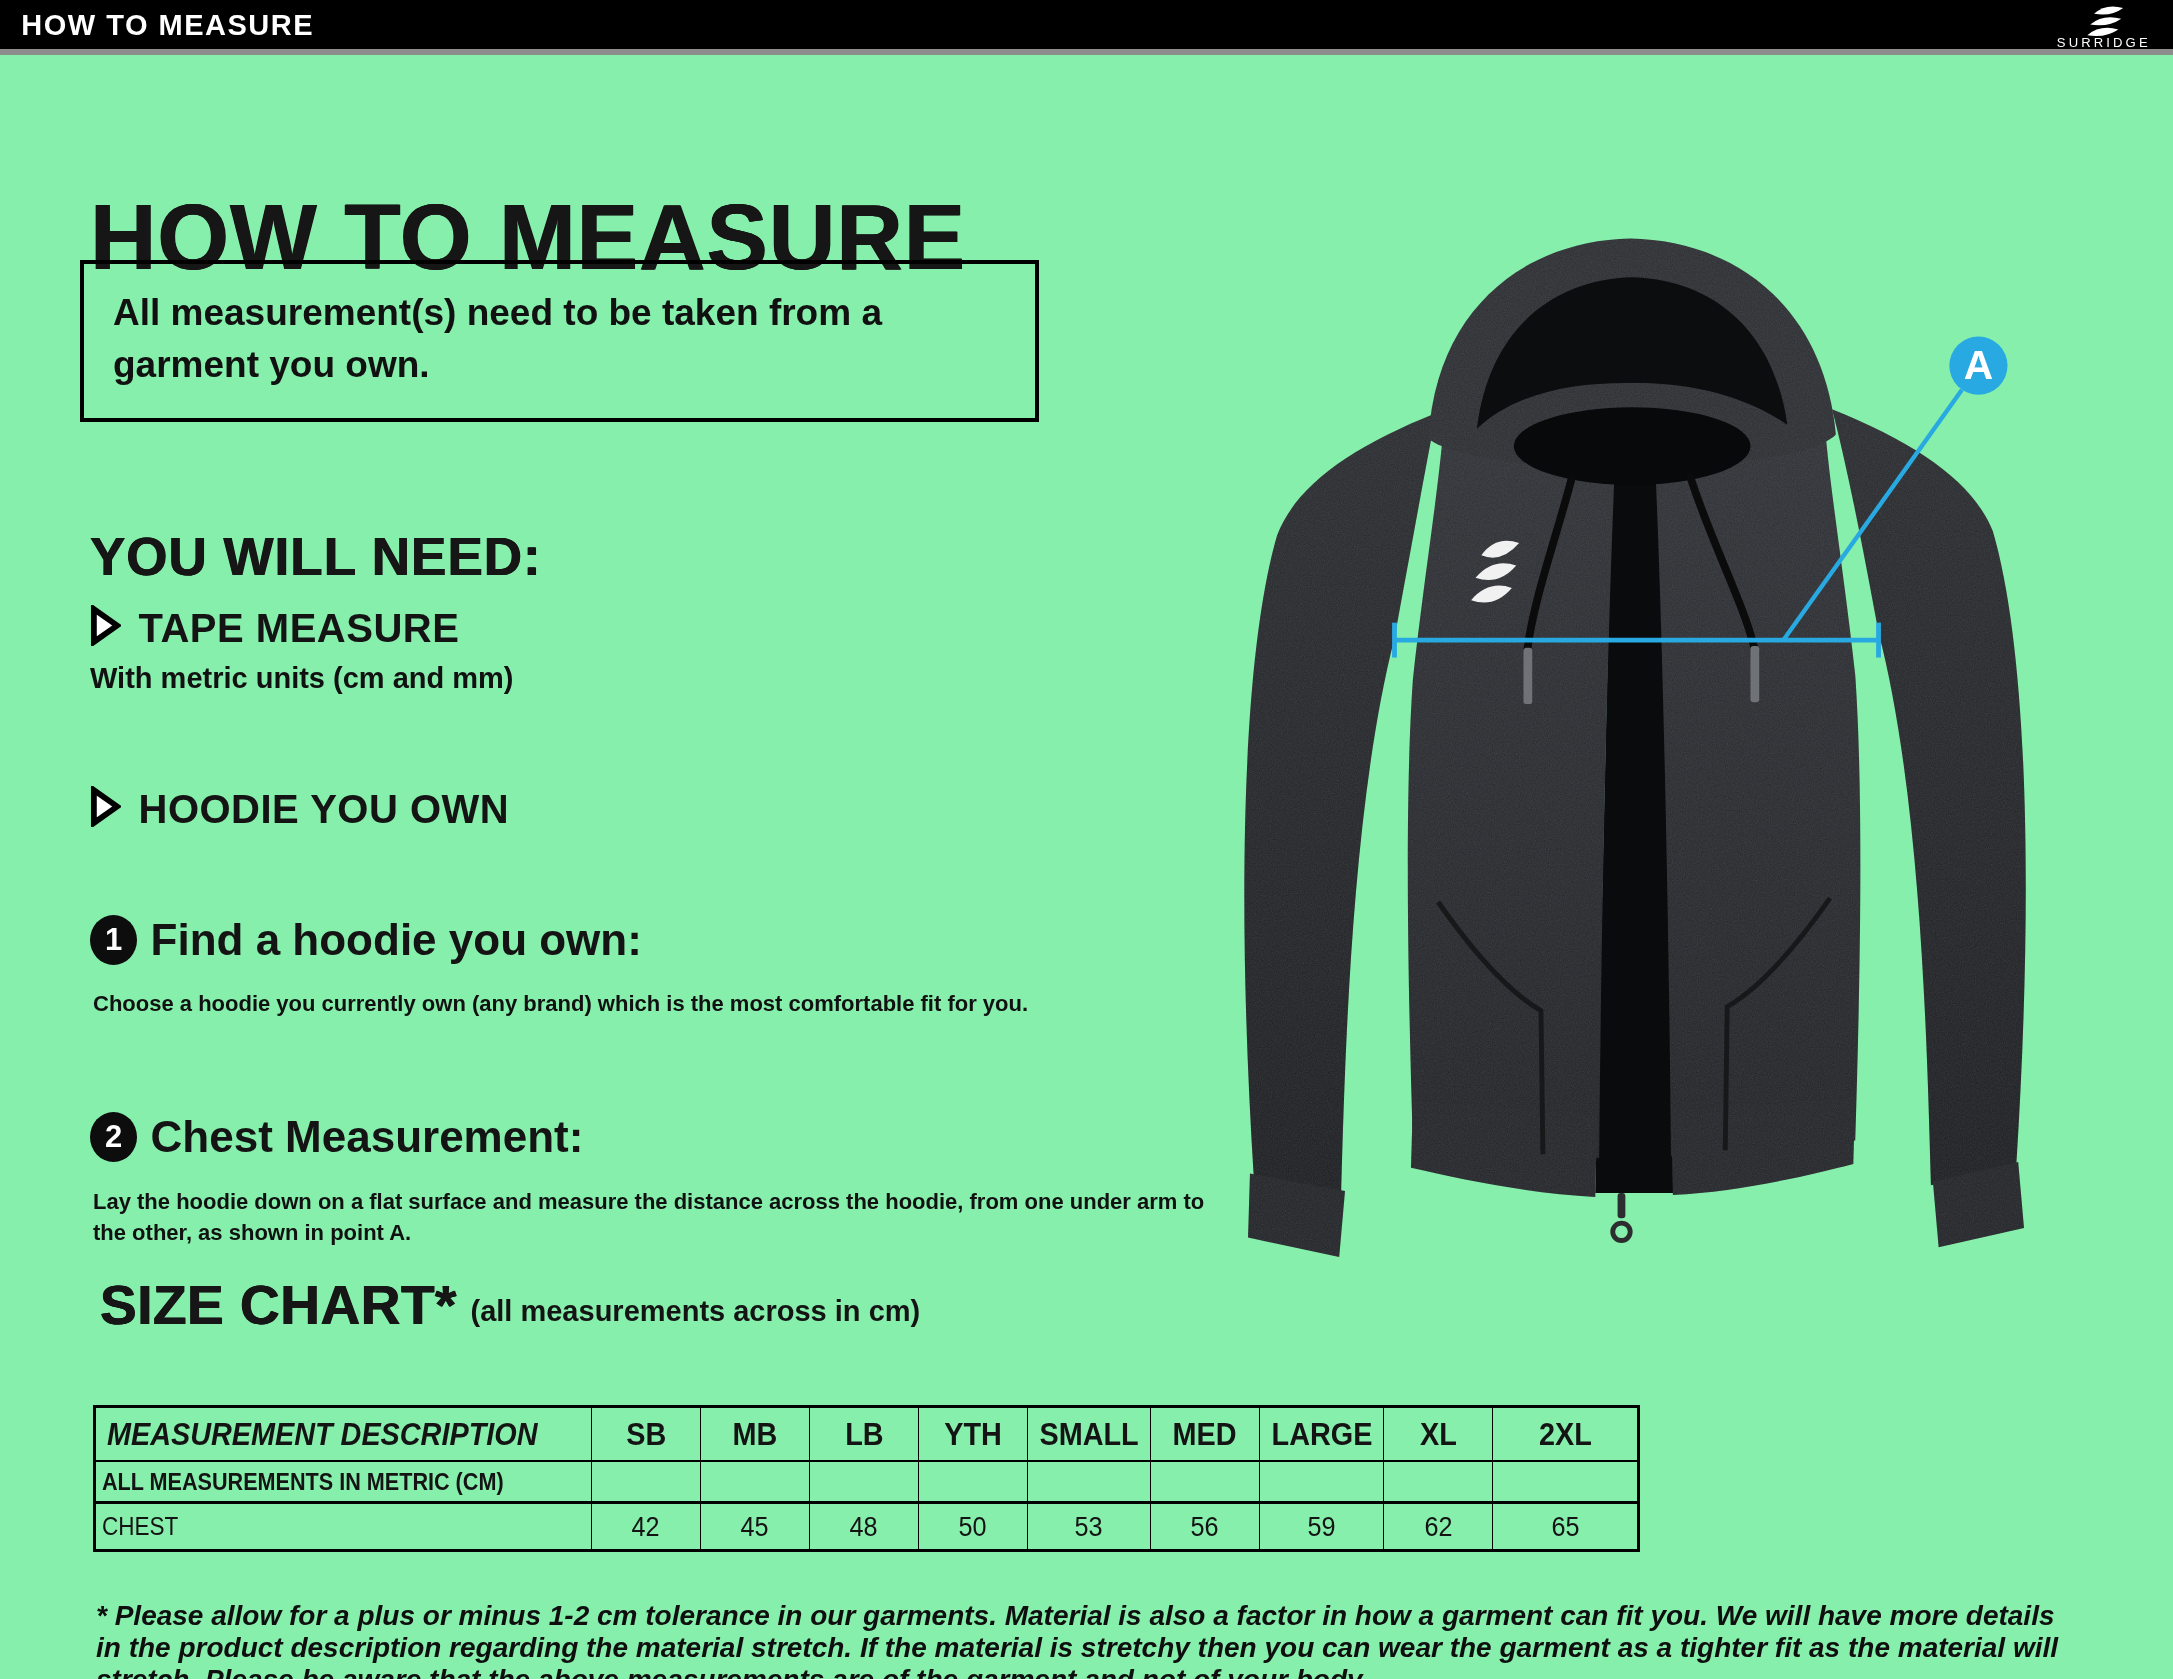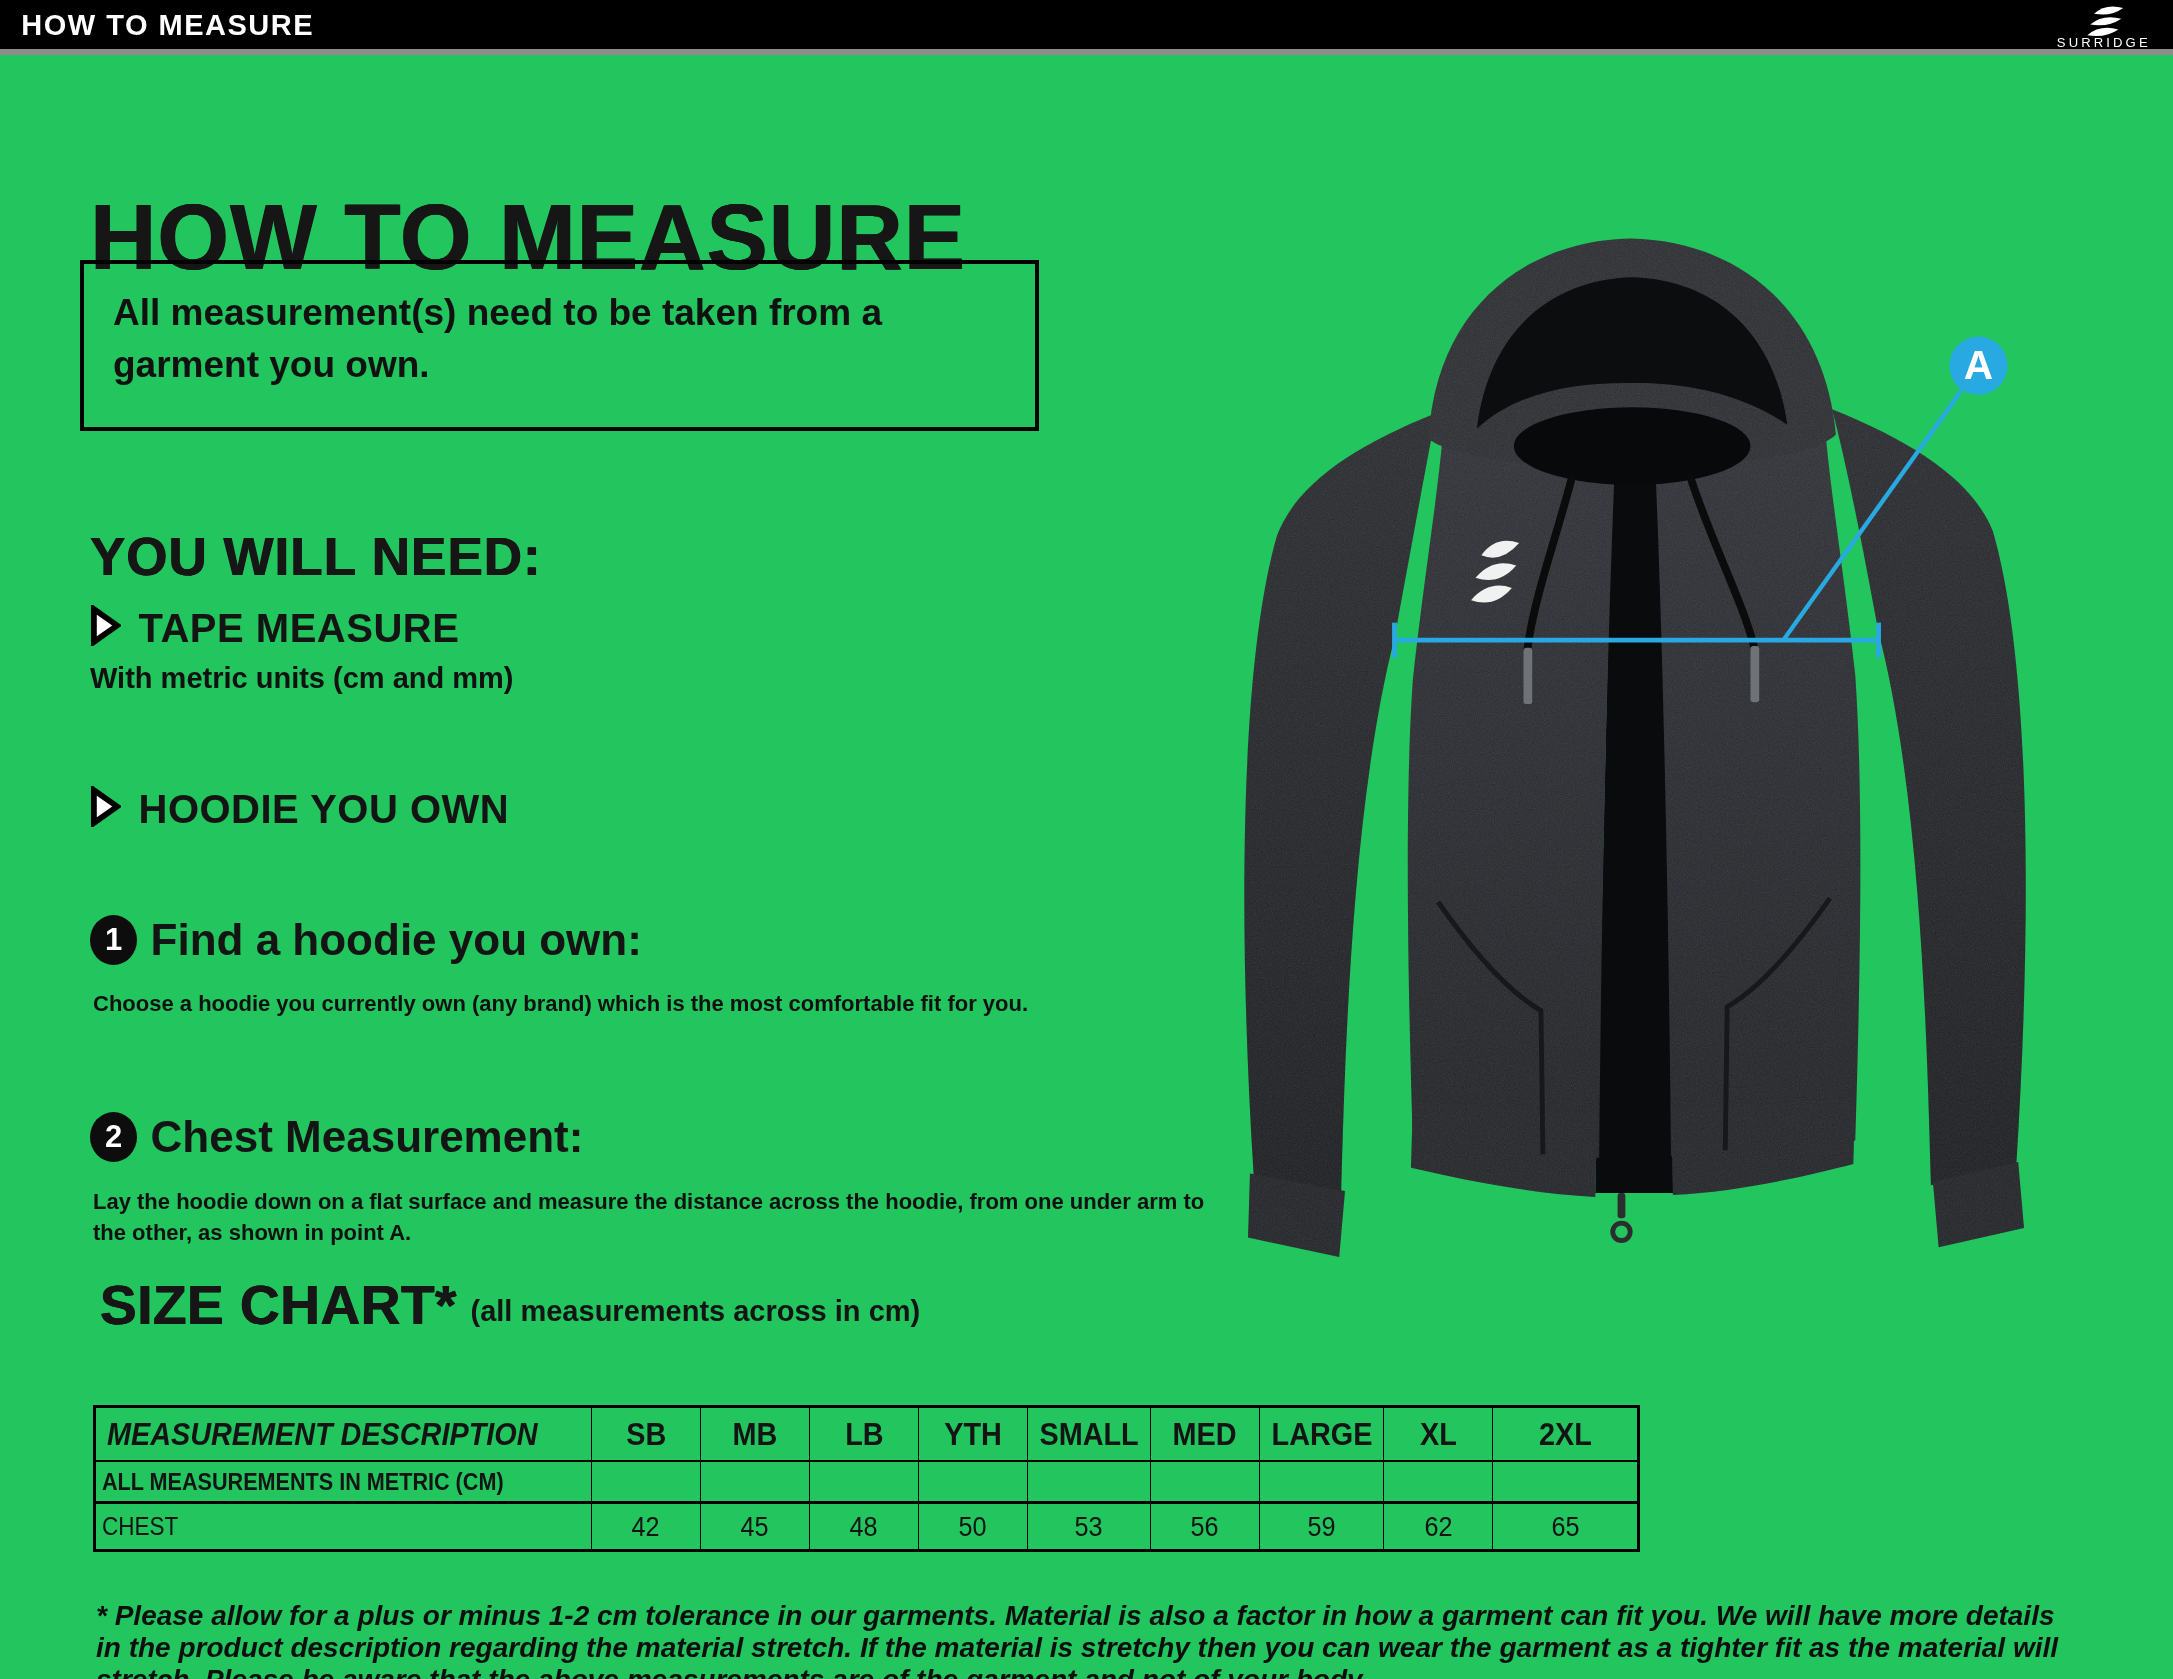--- a/index.html
+++ b/index.html
@@ -1,37 +1,37 @@
 <!DOCTYPE html>
 <html><head>
 <meta charset="utf-8">
 <style>
   html,body{margin:0;padding:0;background:#ffffff;}
   .page{
-    position:relative;width:2174px;height:1680px;background:#22c55e;
+    position:relative;width:2174px;height:1680px;background:#86efac;
     font-family:"Liberation Sans",sans-serif;color:#141414;overflow:hidden;
   }
   
   .topbar{position:absolute;left:0;top:0;width:2174px;height:49px;background:#000;}
   .topbar-rule{position:absolute;left:0;top:49px;width:2174px;height:5.8px;background:#8d8d8d;}
   .topbar-title{
     position:absolute;left:21.3px;top:0;height:49px;line-height:50px;
     color:#fff;font-size:29px;font-weight:bold;letter-spacing:1.5px;
   }
   .brand{position:absolute;right:13.6px;top:1.9px;width:126px;height:47px;}
   
   .h1{
     position:absolute;left:90px;top:123px;font-size:92px;font-weight:bold;
     letter-spacing:1px;color:#161616;
     text-shadow:0.6px 0 currentColor,-0.6px 0 currentColor;
     white-space:nowrap;
   }
   .notice{
     position:absolute;left:80px;top:260px;width:893px;
-    border:4.9px solid #000;padding:23px 29px 36px 29px;
+    border:4.9px solid #000;padding:23px 29px 27px 29px;
     font-size:37px;font-weight:bold;line-height:1.4;color:#111;
   }
   .h2-need{
     position:absolute;left:90px;top:482px;font-size:53px;font-weight:bold;
     letter-spacing:1px;color:#161616;
     text-shadow:0.5px 0 currentColor,-0.5px 0 currentColor;white-space:nowrap;
   }
   .need-item{position:absolute;left:90px;display:flex;align-items:center;gap:17.5px;}
   .need-item.n0{top:599px;}
   .need-item.n1{top:780px;}

